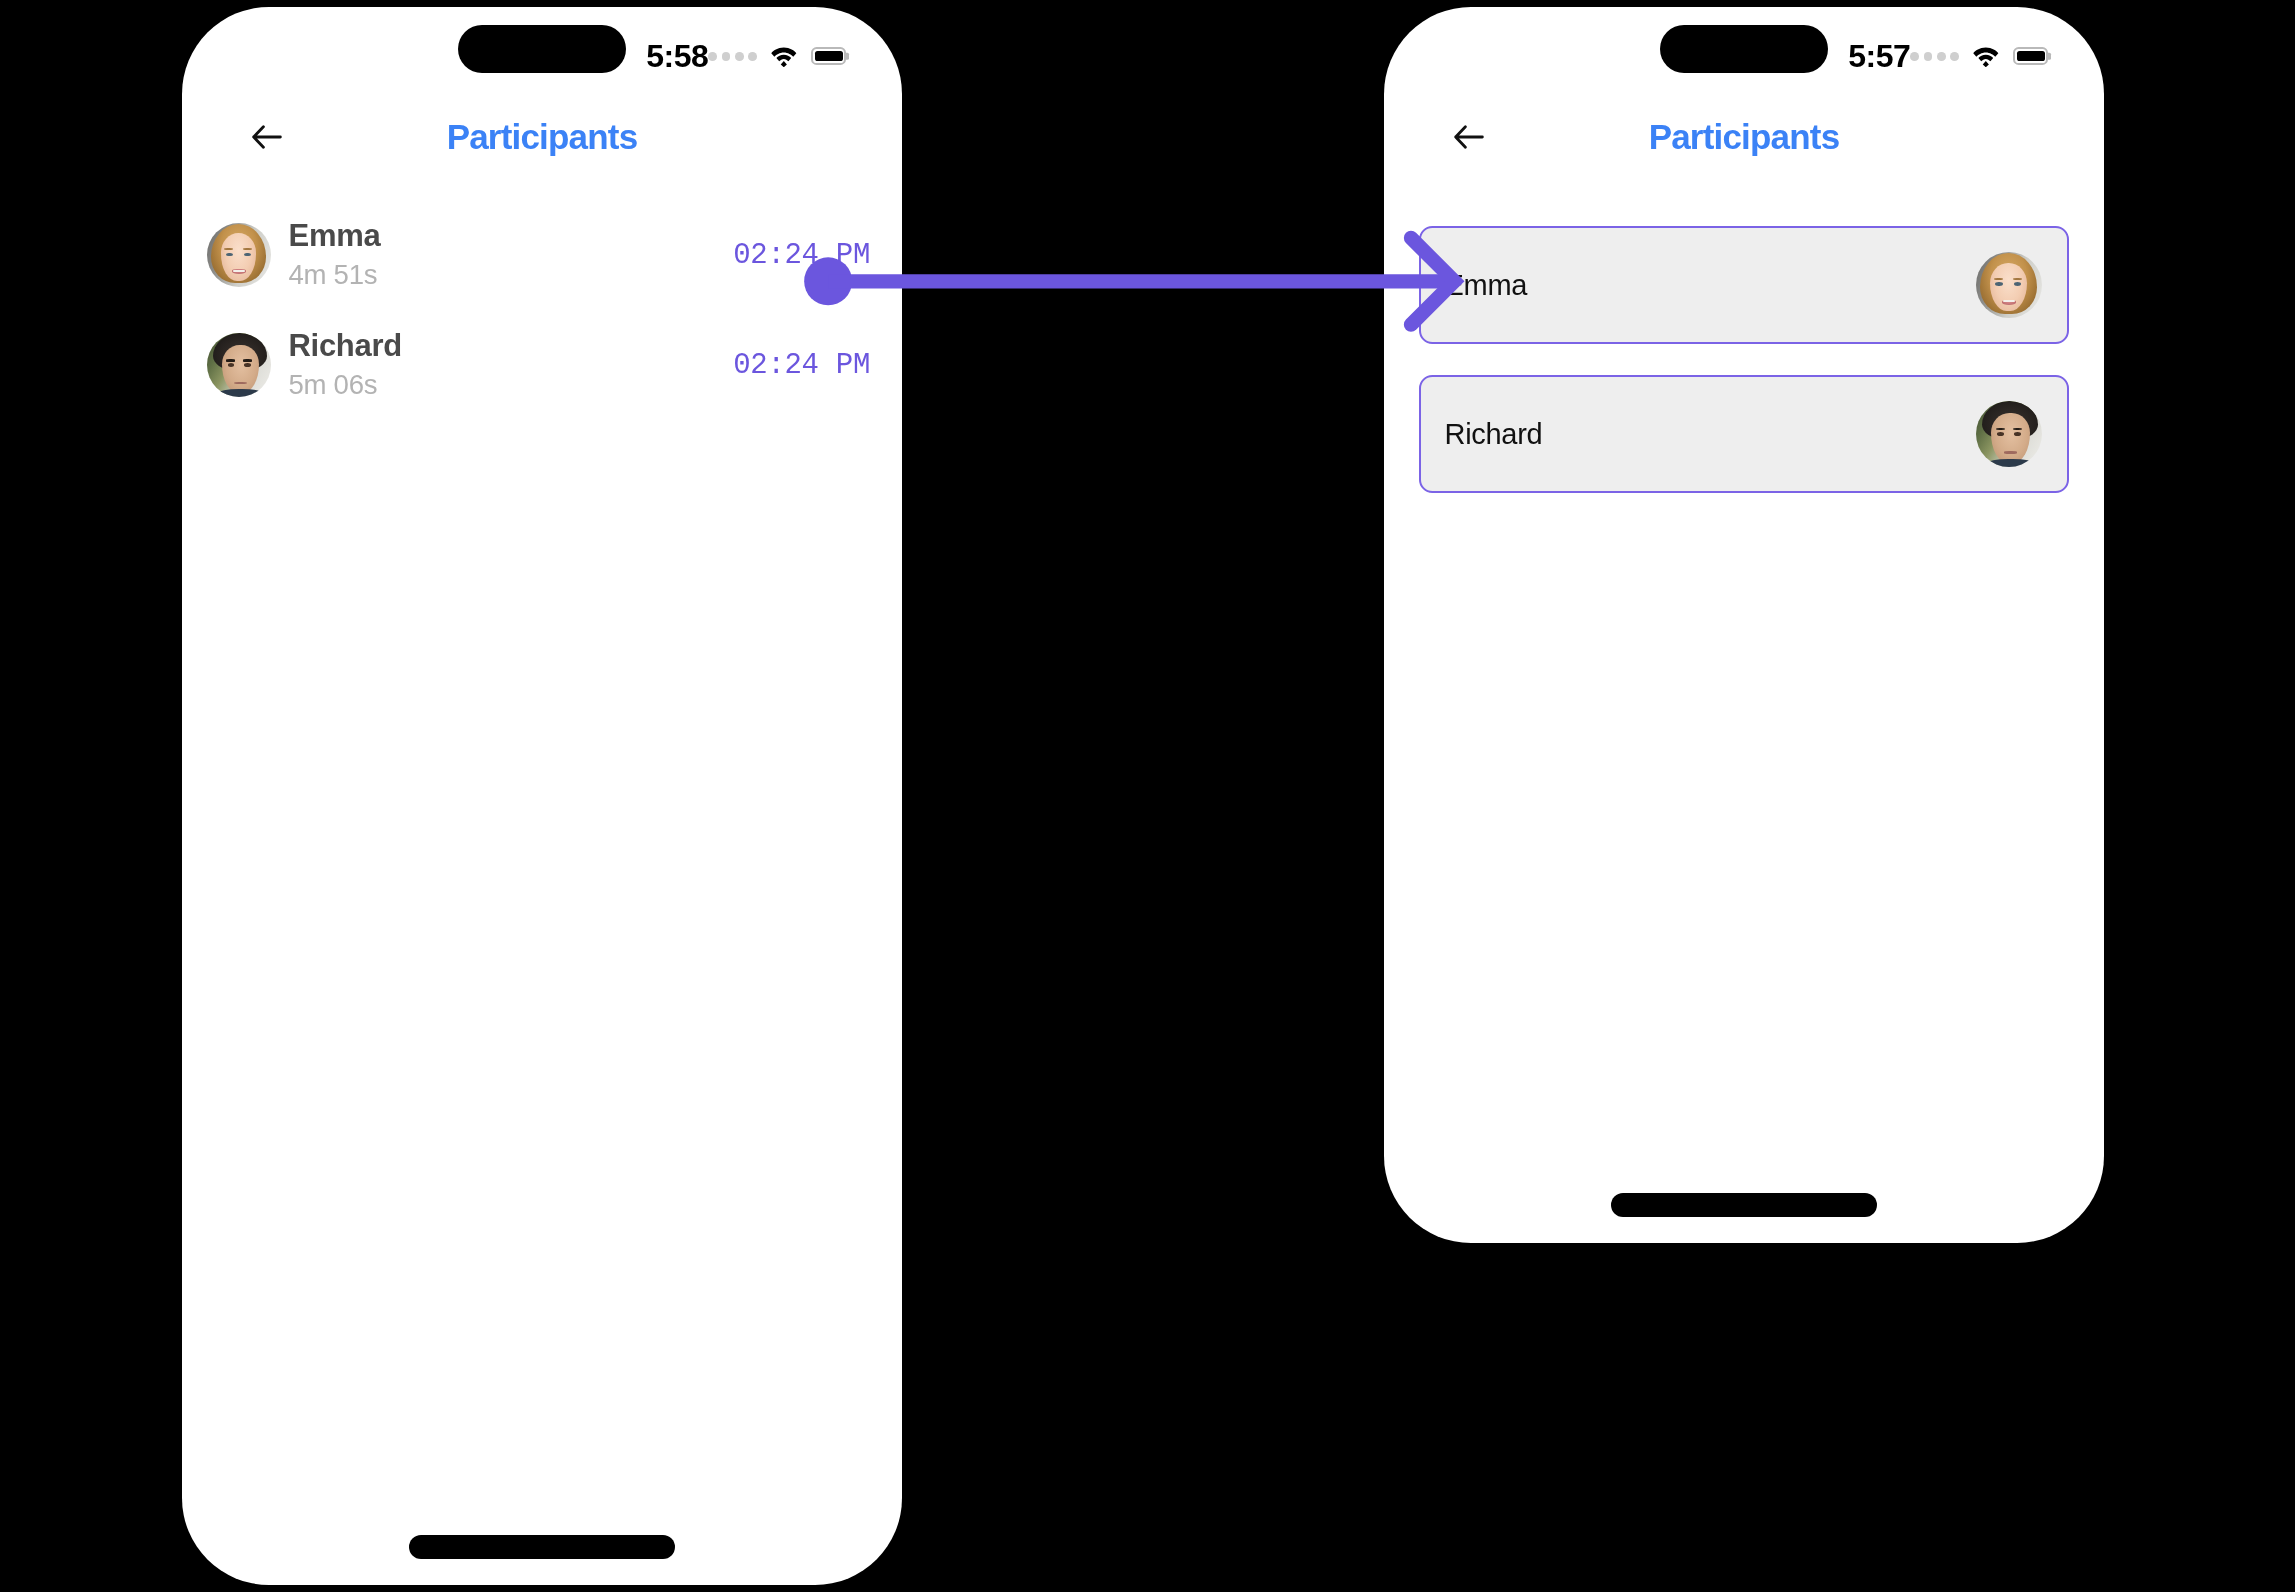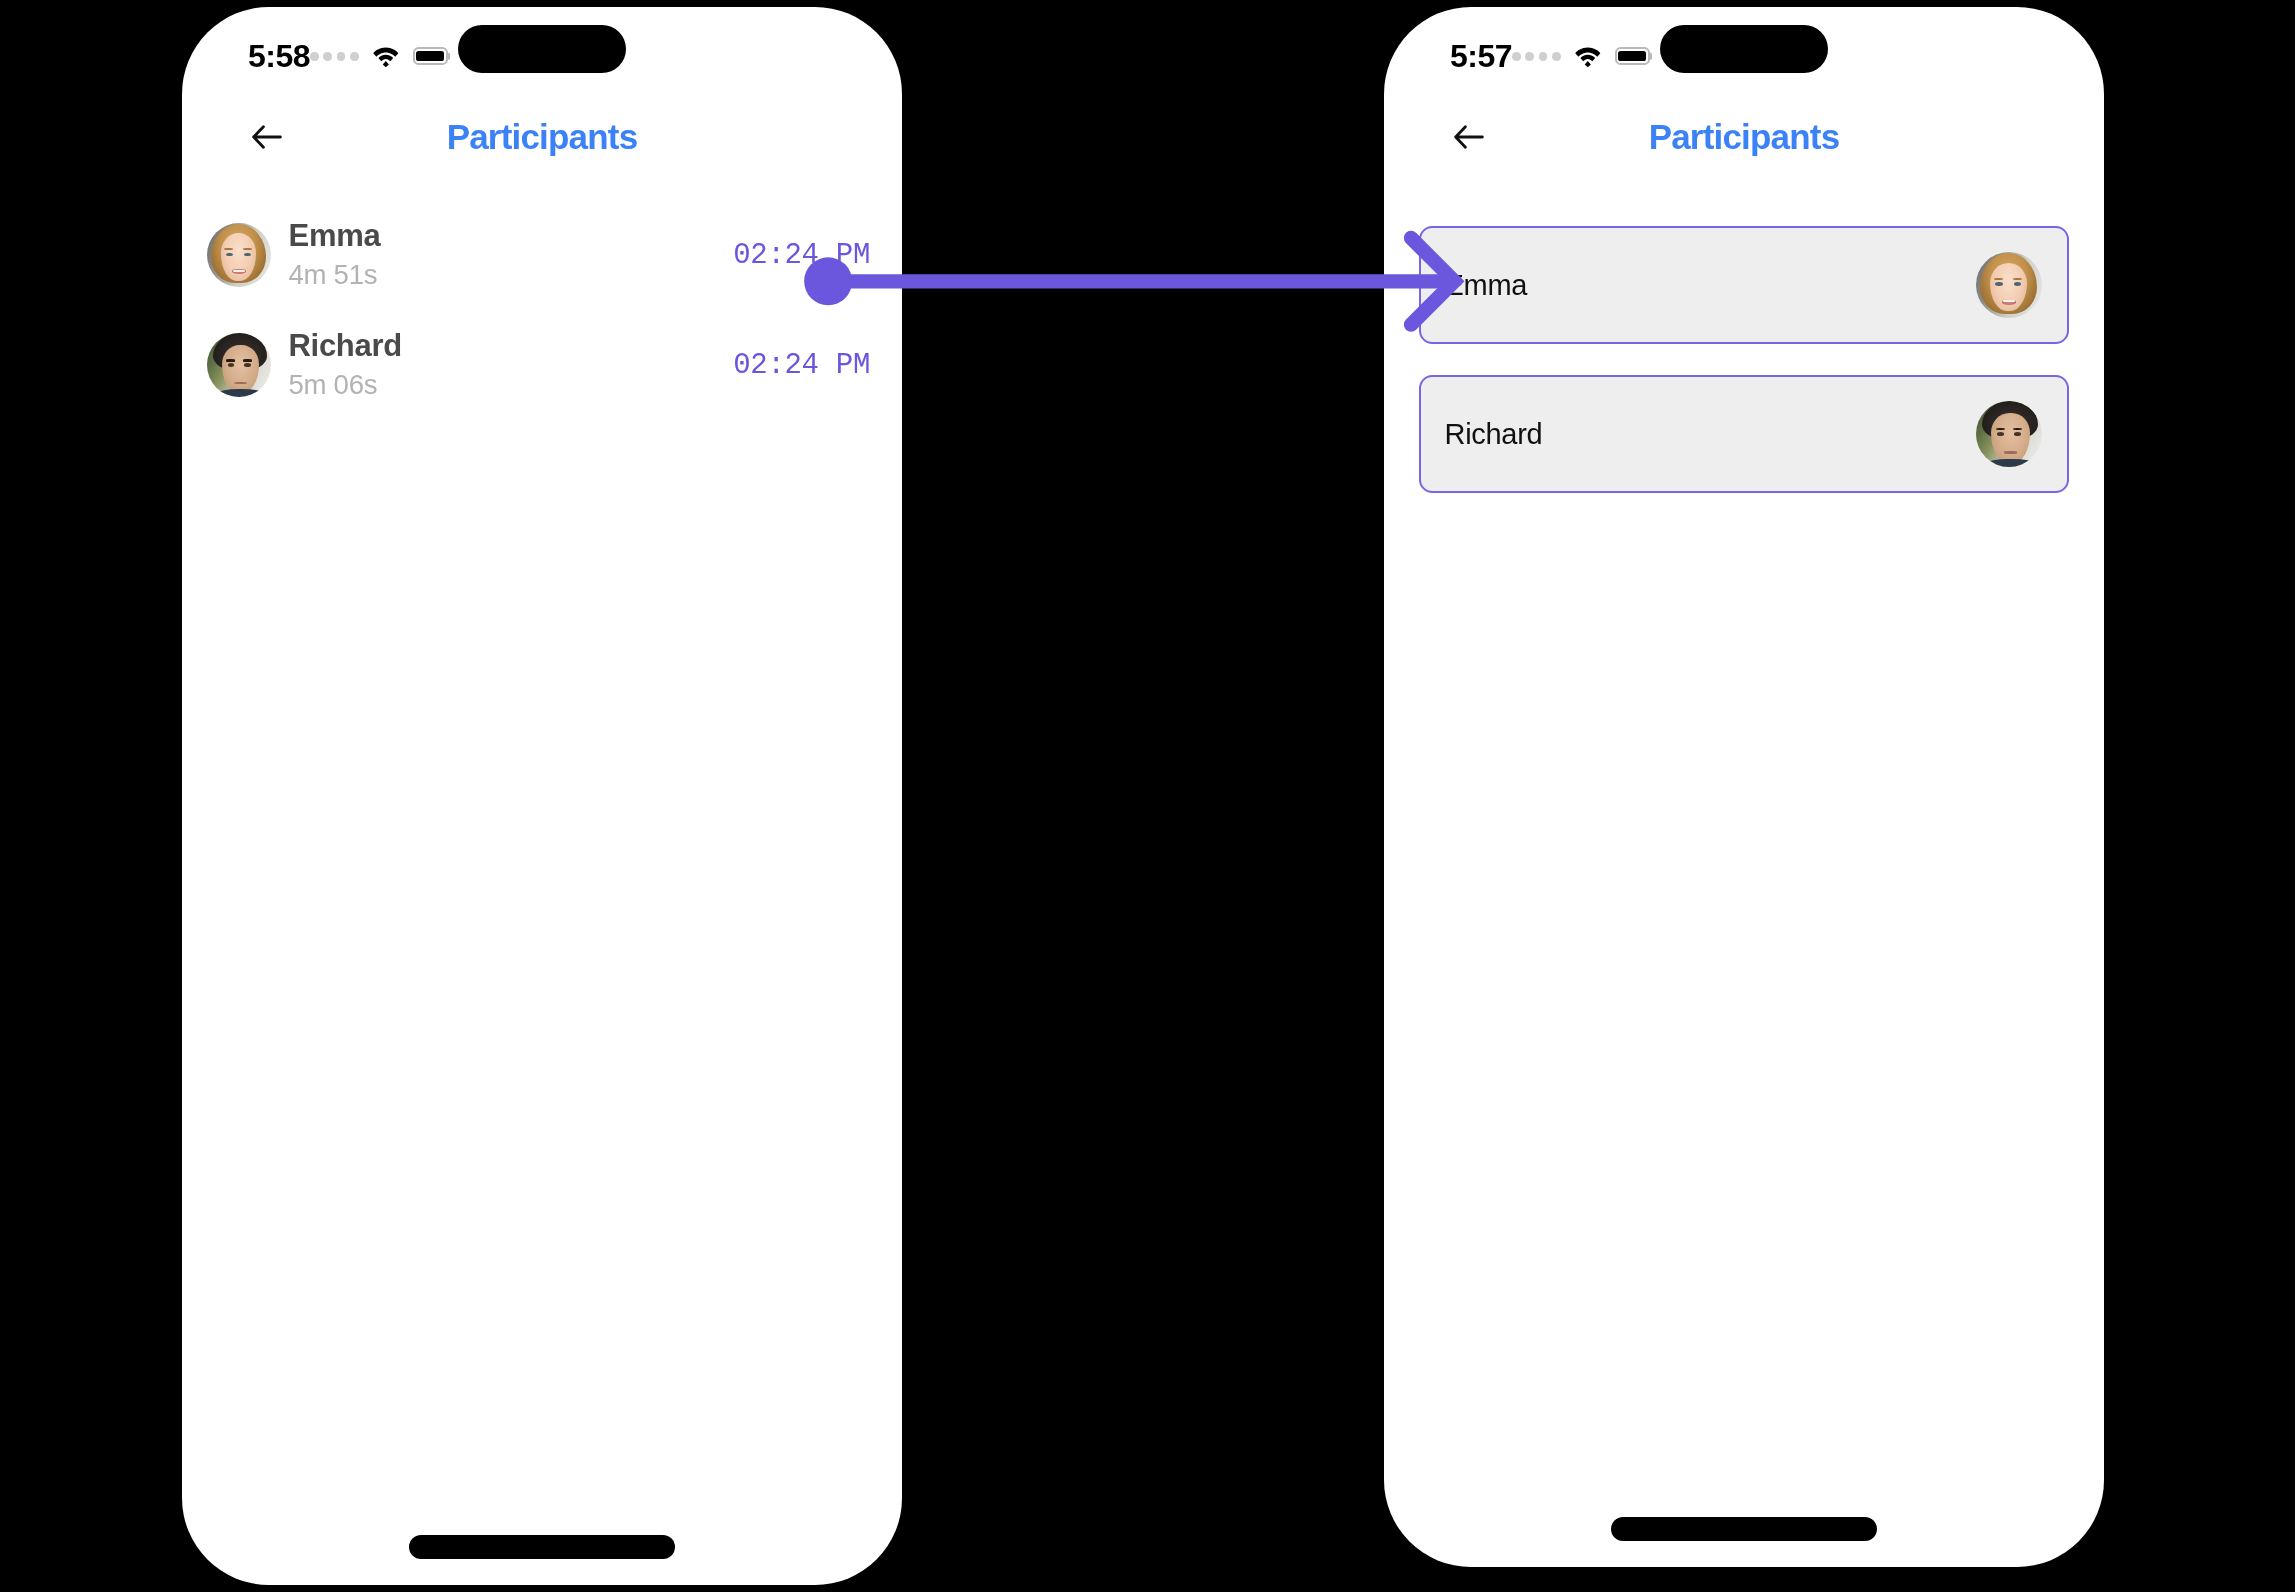--- a/index.html
+++ b/index.html
@@ -17,30 +17,30 @@
   }
 
   
   .phone {
     position: absolute;
     background: #ffffff;
     border-radius: 87px;
     overflow: hidden;
   }
   #phone-left  { left: 182px;  top: 7.1px; width: 720px; height: 1578px; }
-  #phone-right { left: 1384px; top: 7.1px; width: 720px; height: 1560px; }
+  #phone-right { left: 1384px; top: 7.1px; width: 720px; height: 1236px; }
 
   
   .status-bar {
     position: absolute;
     top: 0; left: 0; right: 0;
     height: 89px;
     display: flex;
     align-items: center;
-    justify-content: flex-start;
+    justify-content: flex-end;
     padding: 0 56px 0 66px;
     box-sizing: border-box;
   }
   .status-time {
     font-size: 32px;
     font-weight: 700;
     letter-spacing: -0.5px;
     color: #000;
     margin-top: 9.2px;
   }

